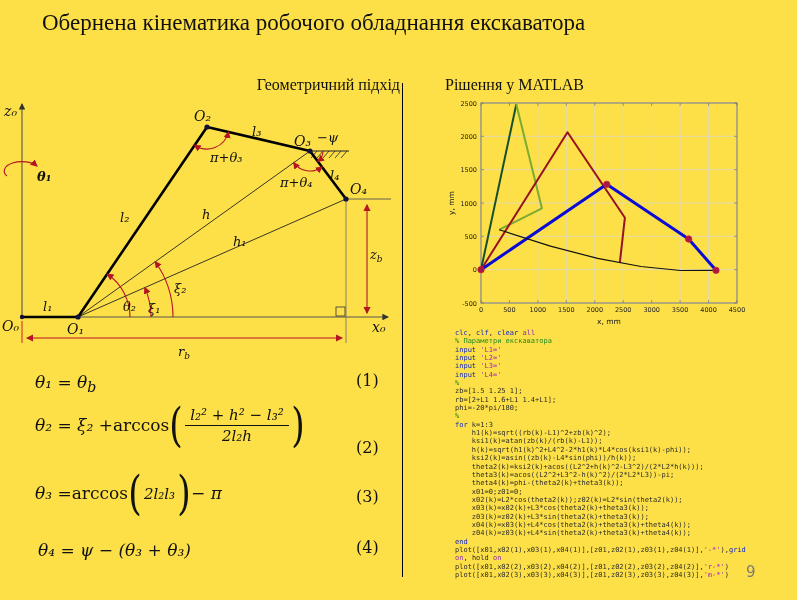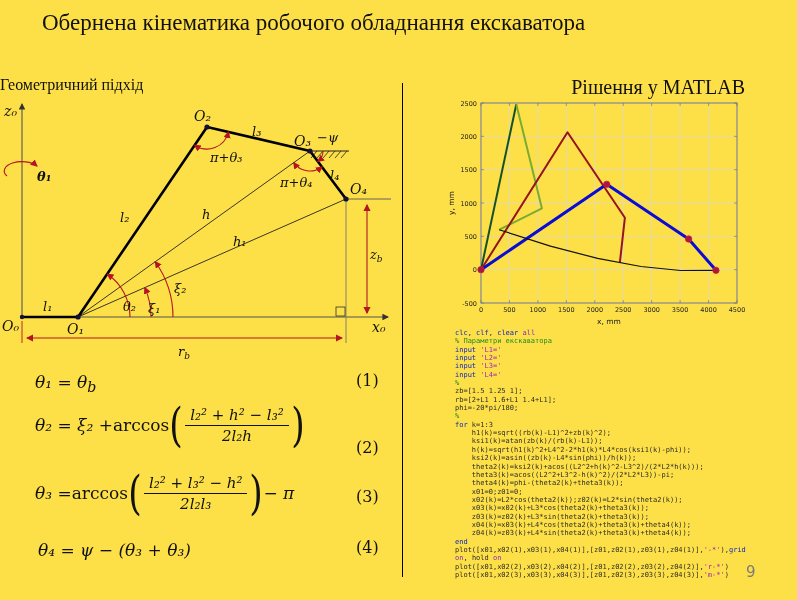--- a/index.html
+++ b/index.html
@@ -1,21 +1,21 @@
 <!DOCTYPE html>
 <html><head>
 <meta charset="utf-8">
 <style>
   html,body{margin:0;padding:0;background:#fff;}
   #slide{position:relative;width:797px;height:600px;background:#fde047;overflow:hidden;
          font-family:"Liberation Serif",serif;color:#111;}
   .abs{position:absolute;}
   #main-title{left:42px;top:10px;font-size:23px;white-space:nowrap;}
-  #left-title{left:0;top:76px;width:400px;text-align:left;font-size:16px;}
-  #right-title{left:445px;top:76px;width:300px;text-align:right;font-size:20px;}
+  #left-title{left:0;top:76px;width:400px;text-align:right;font-size:16px;}
+  #right-title{left:445px;top:76px;width:300px;text-align:left;font-size:16px;}
   #divider{left:402px;top:83px;width:1px;height:494px;background:#000;}
   #page-num{left:746px;top:563px;font-family:"DejaVu Sans",sans-serif;font-size:15px;color:#7a7a7a;}
 
   
   #diagram-svg{left:0;top:95px;}
   .dlabel{font-family:"DejaVu Serif",serif;font-style:italic;font-size:13px;fill:#111;}
   .dlabel-big{font-family:"DejaVu Serif",serif;font-style:italic;font-size:14px;fill:#111;}
   .dlabel-b{font-family:"DejaVu Serif",serif;font-style:italic;font-size:13px;font-weight:bold;fill:#111;}
 
   
@@ -233,21 +233,20 @@
       <span class="big-paren">)</span>
       <span class="eq-it"></span>
   </div>
   <div class="eq-number abs" style="left:356px;top:438px;">(2)</div>
 
   <div class="equation" style="left:35px;top:470px;">
     <span class="eq-it">θ₃ = </span>
       <span class="eq-fn">arccos</span>
       <span class="big-paren">(</span>
       <span class="frac">
-        <span class="num">l₂² + l₃² − h²</span>
         <span class="den">2l₂l₃</span>
       </span>
       <span class="big-paren">)</span>
       <span class="eq-it"> − π</span>
   </div>
   <div class="eq-number abs" style="left:356px;top:487px;">(3)</div>
 
   <div class="equation" style="left:38px;top:540px;text-align:right;">
     <span class="eq-it">θ₄ = ψ − (θ₃ + θ₃)</span>
   </div>

